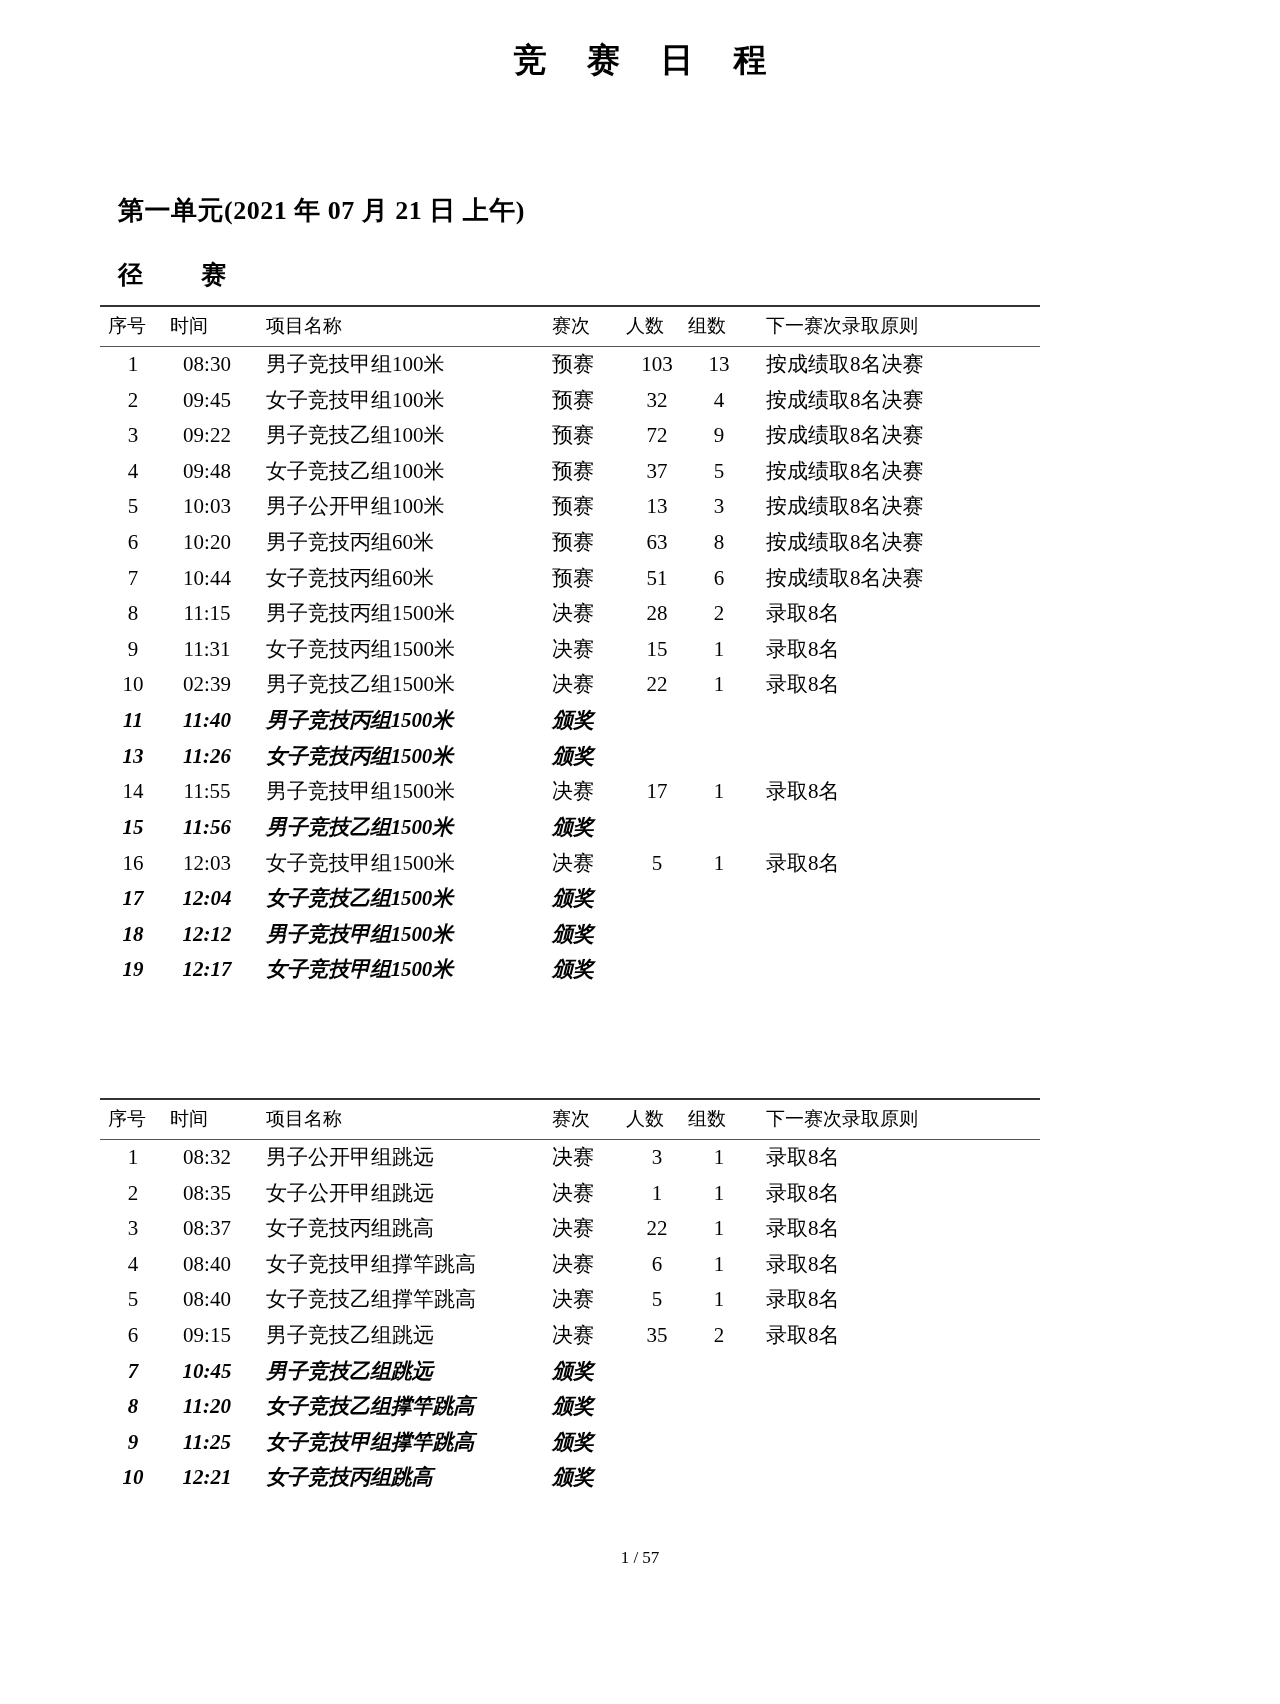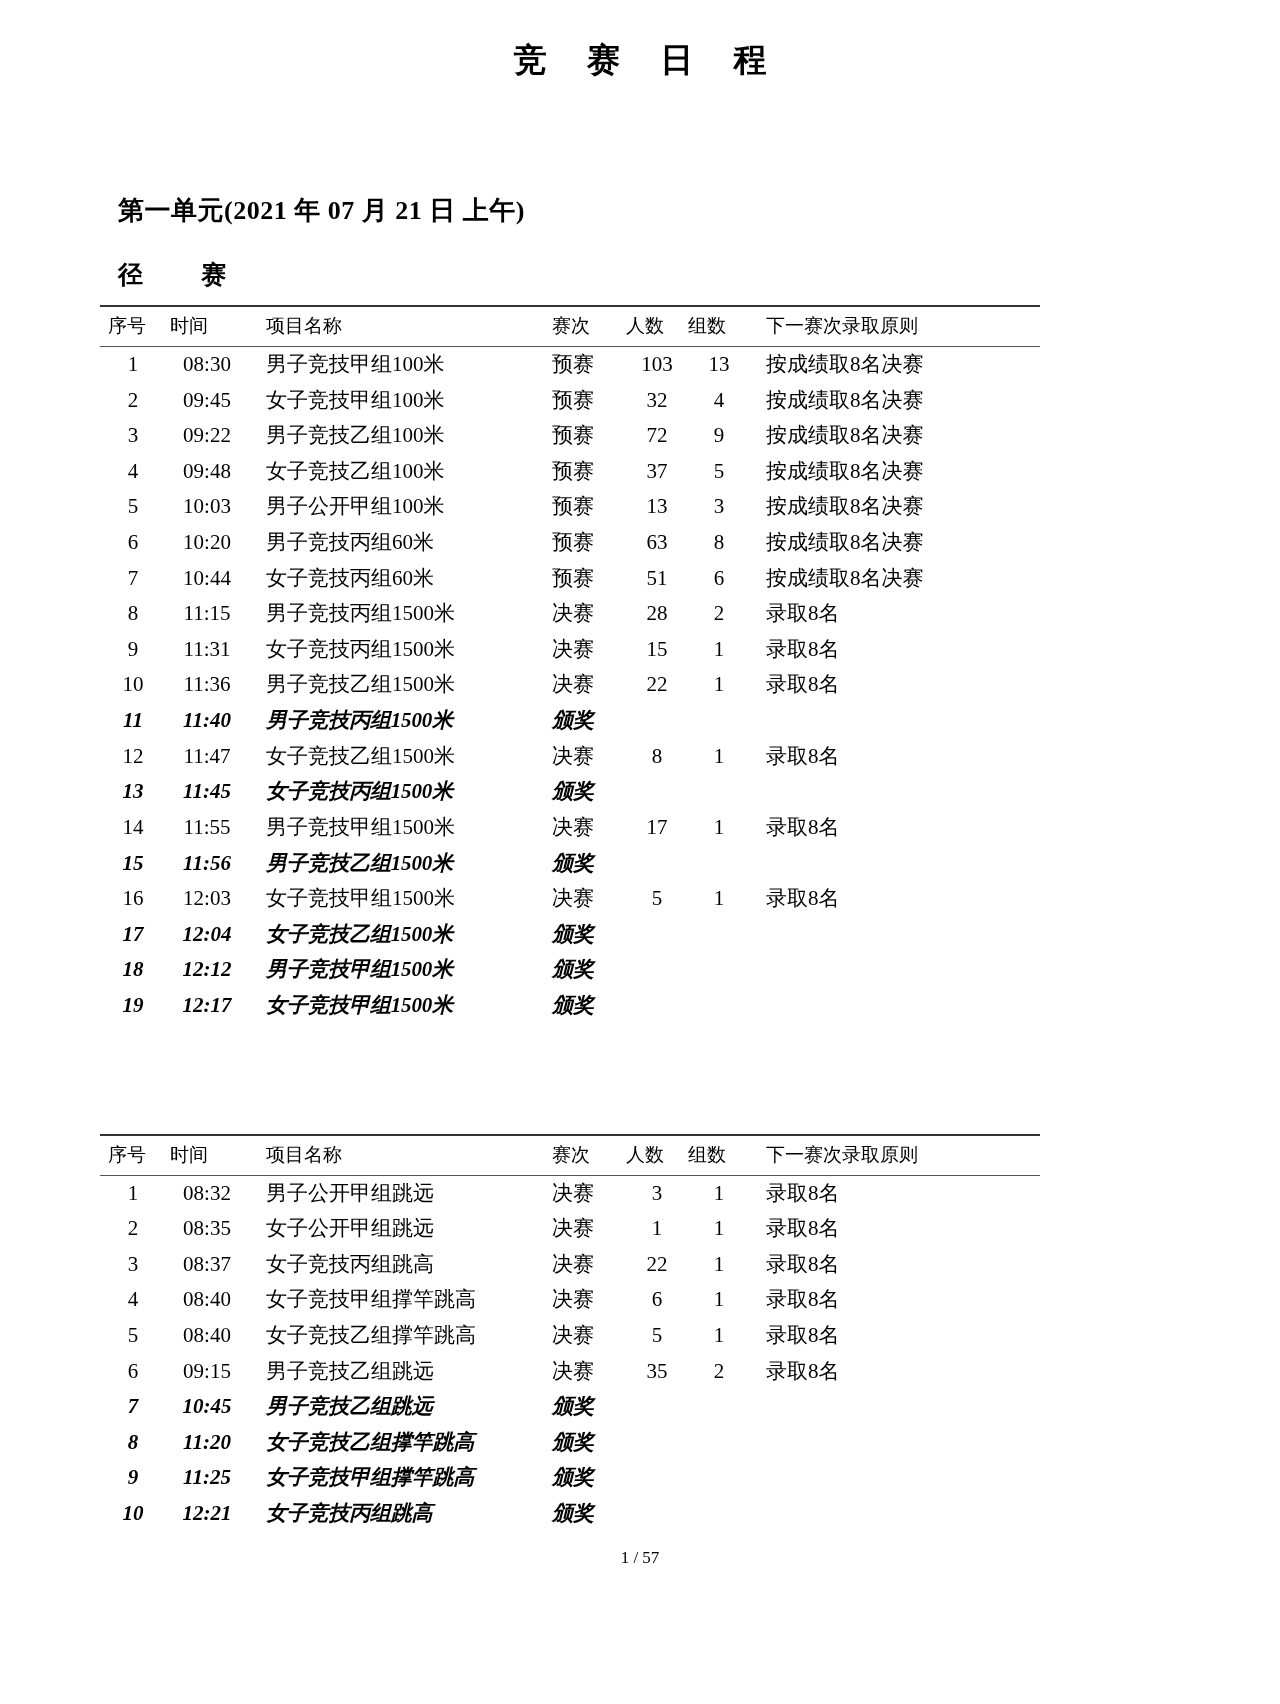--- a/index.html
+++ b/index.html
@@ -212,48 +212,39 @@
           <td class="c-no">9</td>
           <td class="c-time">11:31</td>
           <td class="c-name">女子竞技丙组1500米</td>
           <td class="c-round">决赛</td>
           <td class="c-count">15</td>
           <td class="c-grp">1</td>
           <td class="c-rule">录取8名</td>
         </tr>
         <tr>
           <td class="c-no">10</td>
-          <td class="c-time">11:36</td>
+          <td class="c-time">02:39</td>
           <td class="c-name">男子竞技乙组1500米</td>
           <td class="c-round">决赛</td>
           <td class="c-count">22</td>
           <td class="c-grp">1</td>
           <td class="c-rule">录取8名</td>
         </tr>
         <tr class="award">
           <td class="c-no">11</td>
           <td class="c-time">11:40</td>
           <td class="c-name">男子竞技丙组1500米</td>
           <td class="c-round">颁奖</td>
           <td class="c-count"></td>
           <td class="c-grp"></td>
           <td class="c-rule"></td>
         </tr>
-        <tr>
-          <td class="c-no">12</td>
-          <td class="c-time">11:47</td>
-          <td class="c-name">女子竞技乙组1500米</td>
-          <td class="c-round">决赛</td>
-          <td class="c-count">8</td>
-          <td class="c-grp">1</td>
-          <td class="c-rule">录取8名</td>
-        </tr>
         <tr class="award">
           <td class="c-no">13</td>
-          <td class="c-time">11:45</td>
+          <td class="c-time">11:26</td>
           <td class="c-name">女子竞技丙组1500米</td>
           <td class="c-round">颁奖</td>
           <td class="c-count"></td>
           <td class="c-grp"></td>
           <td class="c-rule"></td>
         </tr>
         <tr>
           <td class="c-no">14</td>
           <td class="c-time">11:55</td>
           <td class="c-name">男子竞技甲组1500米</td>

